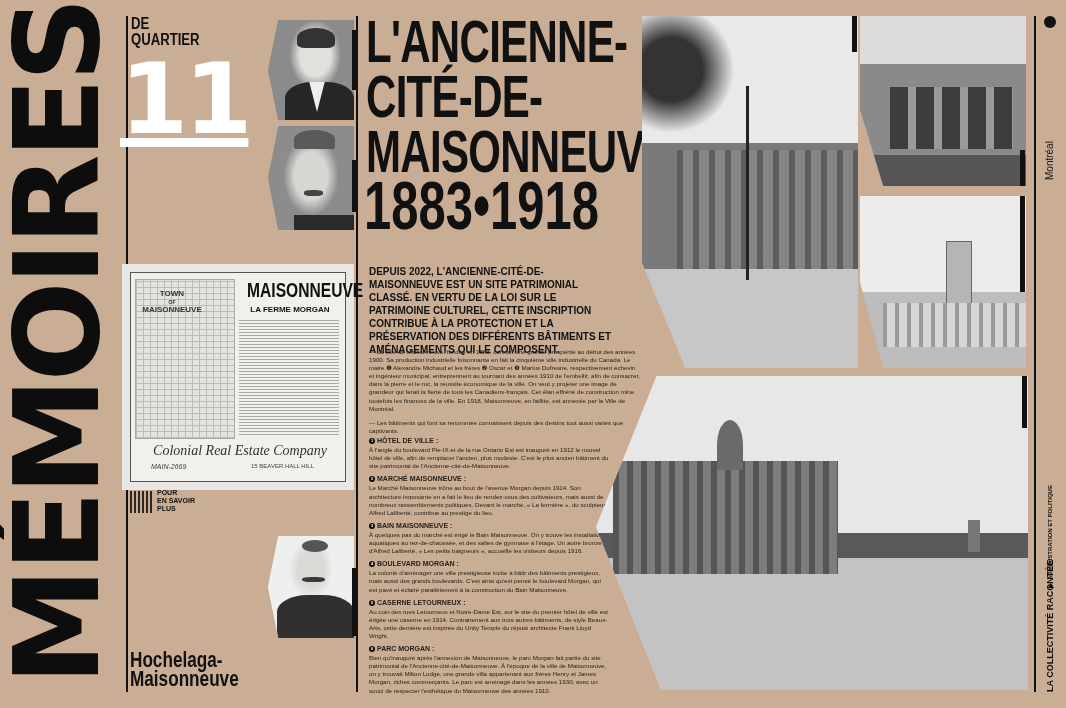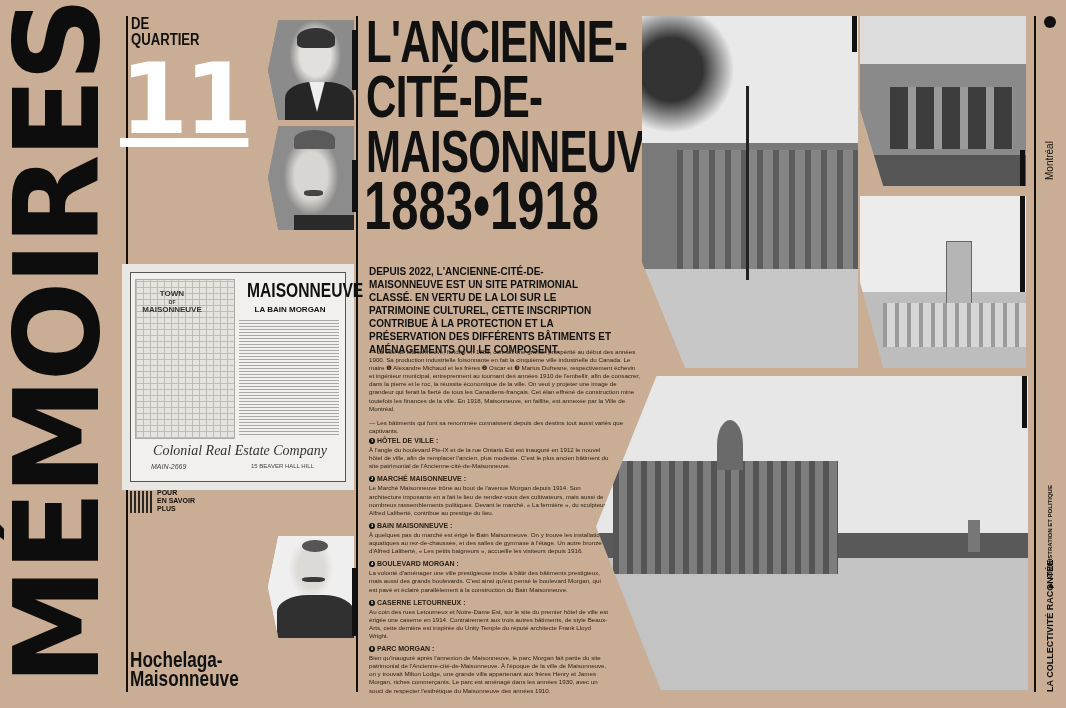--- a/index.html
+++ b/index.html
@@ -116,21 +116,21 @@
 <div class="abs doc">
   <div class="doc-inner">
     <div style="position:absolute;left:4px;top:6px;width:98px;height:158px;background:repeating-linear-gradient(0deg,#bdbbb6 0 1px,transparent 1px 6px),repeating-linear-gradient(90deg,#bdbbb6 0 1px,#e4e3df 1px 7px);border:1px solid #aaa;">
       <div style="position:absolute;left:6px;top:10px;font-size:8px;line-height:8px;font-weight:bold;color:#333;text-align:center;width:60px;">
         <div>TOWN</div>
         <div style="font-size:5px;">OF</div>
         <div>MAISONNEUVE</div>
       </div>
     </div>
     <div style="position:absolute;left:104px;top:6px;width:110px;text-align:center;font-weight:bold;font-size:20px;line-height:22px;transform:scaleX(0.78);transform-origin:center top;white-space:nowrap;">MAISONNEUVE</div>
-    <div style="position:absolute;left:104px;top:32px;width:110px;text-align:center;font-weight:bold;font-size:8px;">LA BAIN MORGAN</div>
+    <div style="position:absolute;left:104px;top:32px;width:110px;text-align:center;font-weight:bold;font-size:8px;">LA FERME MORGAN</div>
     <div style="position:absolute;left:108px;top:46px;width:100px;height:116px;background:repeating-linear-gradient(0deg,#8a8884 0 1px,transparent 1px 3px);opacity:.7;"></div>
     <div style="position:absolute;left:6px;top:170px;width:206px;text-align:center;font-family:'Liberation Serif',serif;font-size:14px;font-style:italic;color:#333;">Colonial Real Estate Company</div>
     <div style="position:absolute;left:20px;top:190px;font-size:7px;color:#444;font-style:italic;">MAIN-2669</div>
     <div style="position:absolute;left:120px;top:190px;font-size:6px;color:#444;">15 BEAVER HALL HILL</div>
   </div>
 </div>
 
 <div class="qr"></div>
 <div class="abs qrlabel">
   <div>POUR</div>

